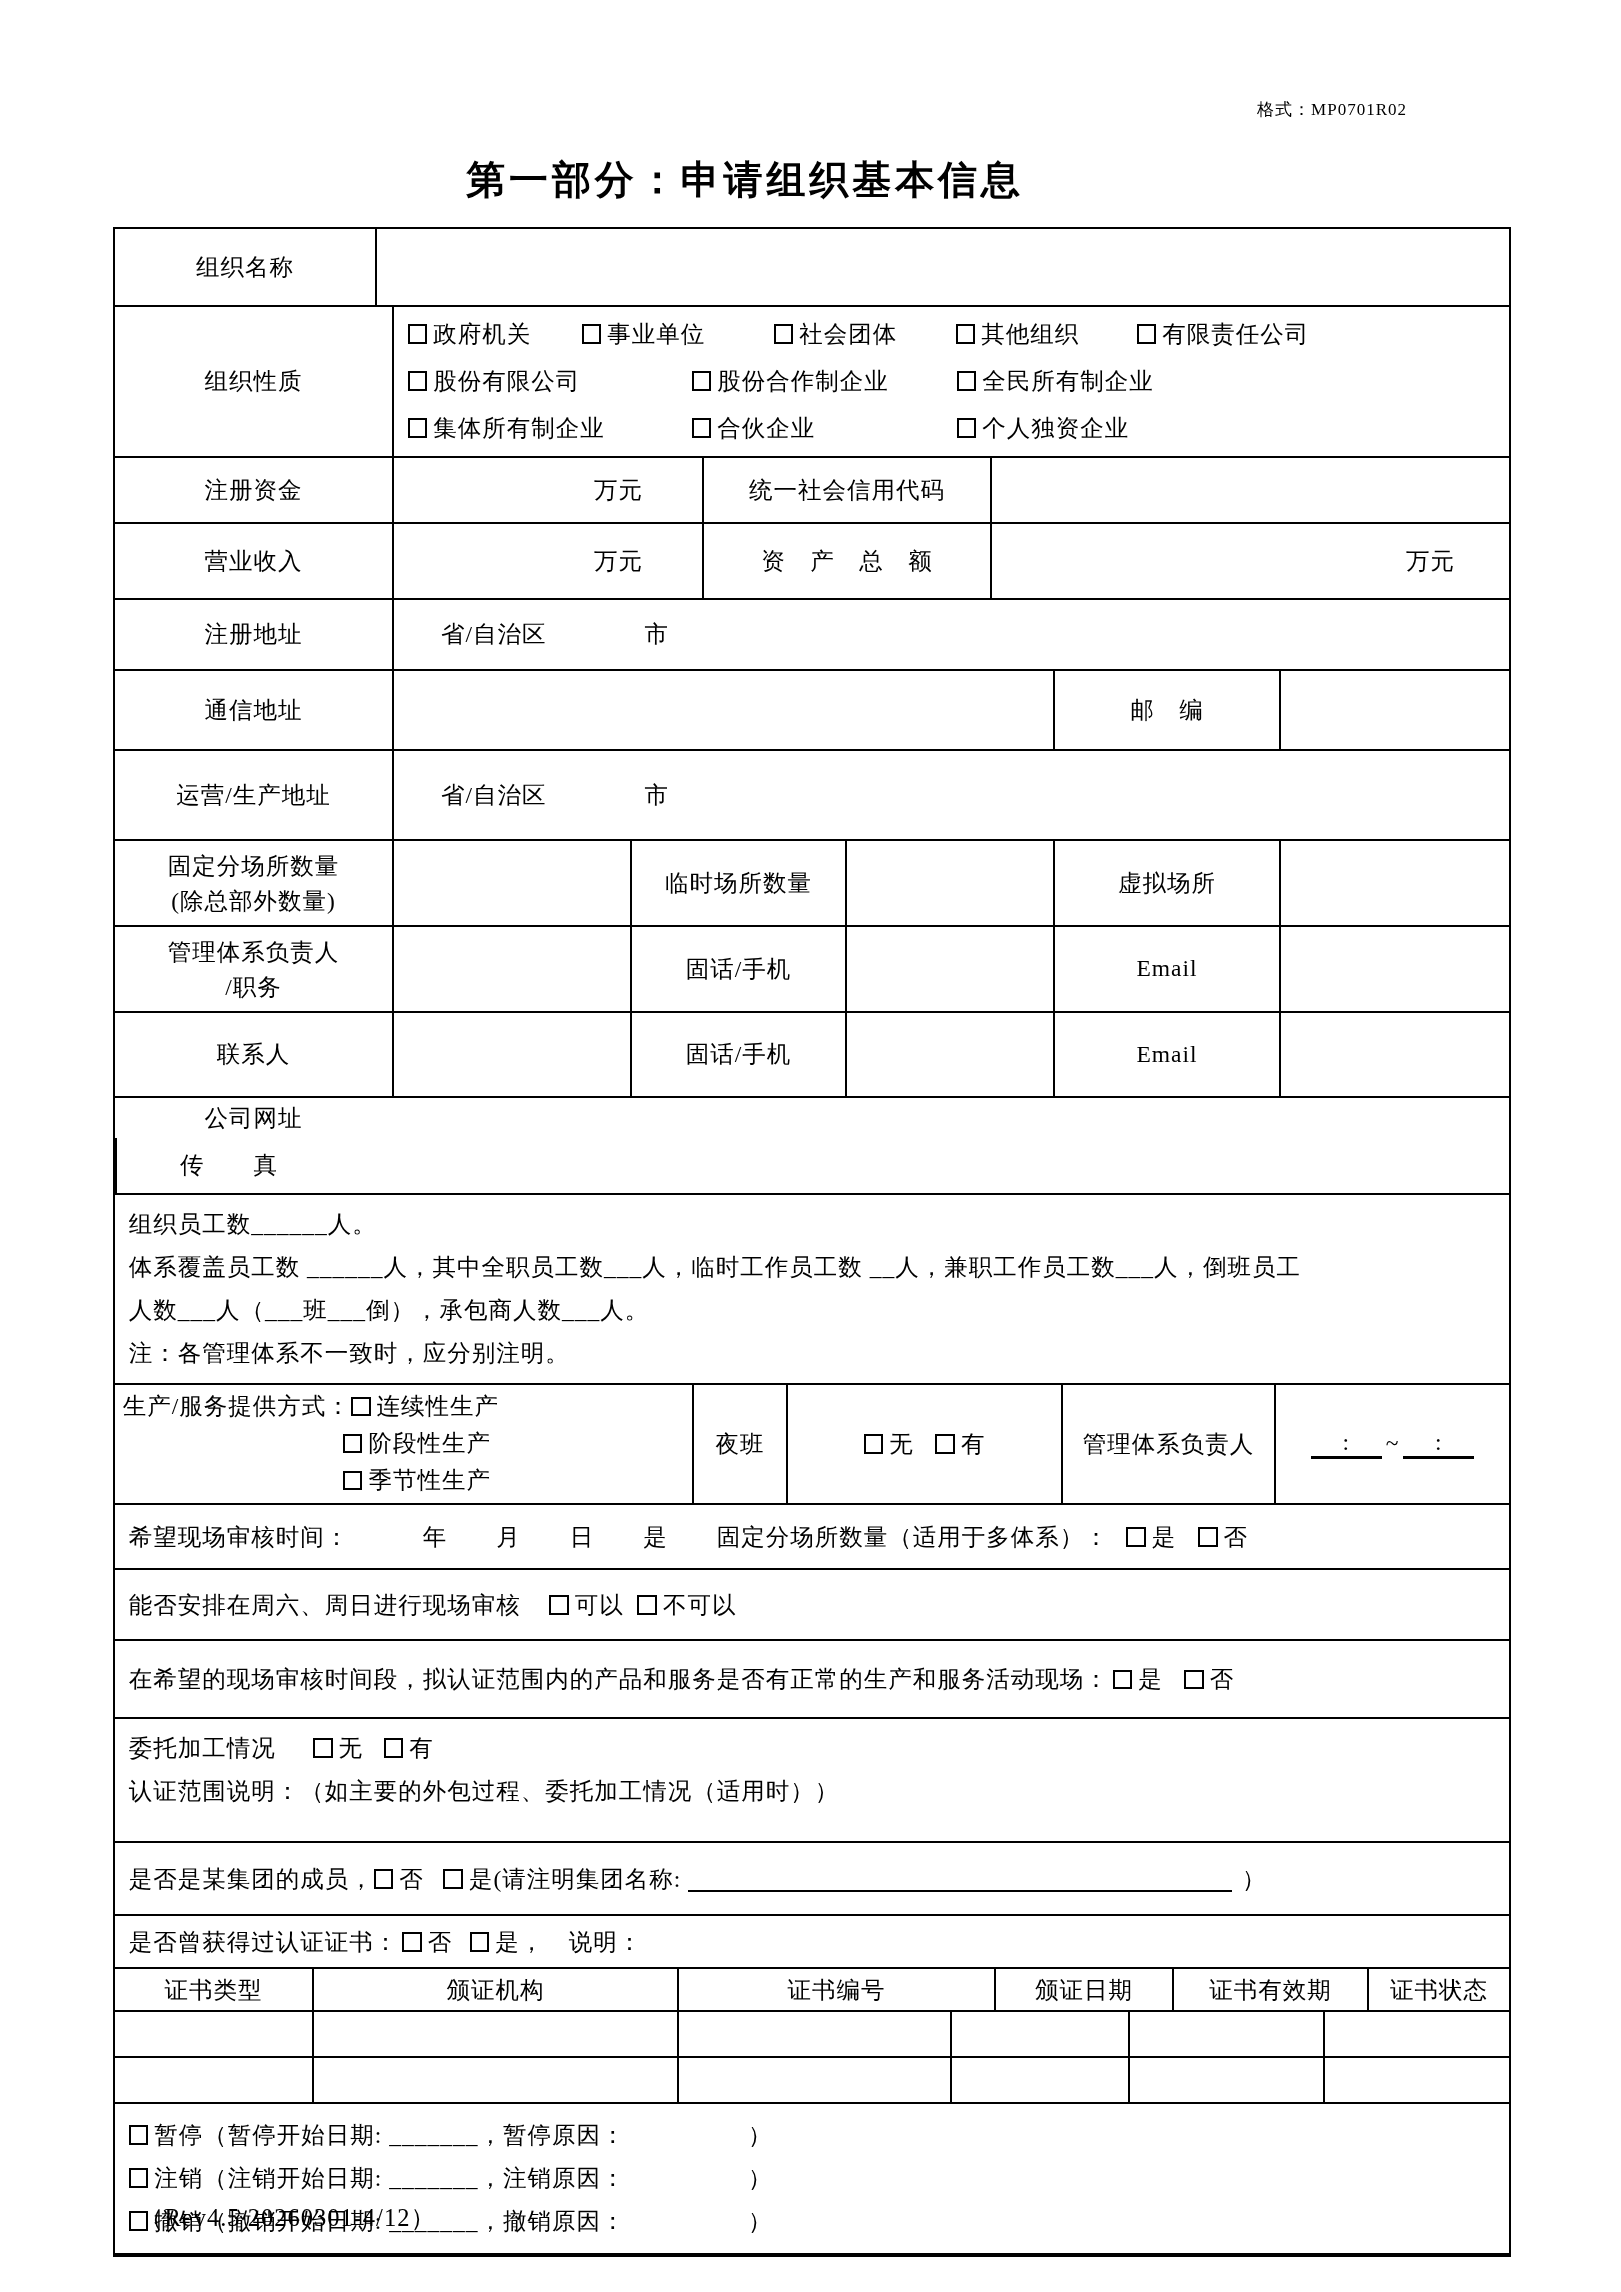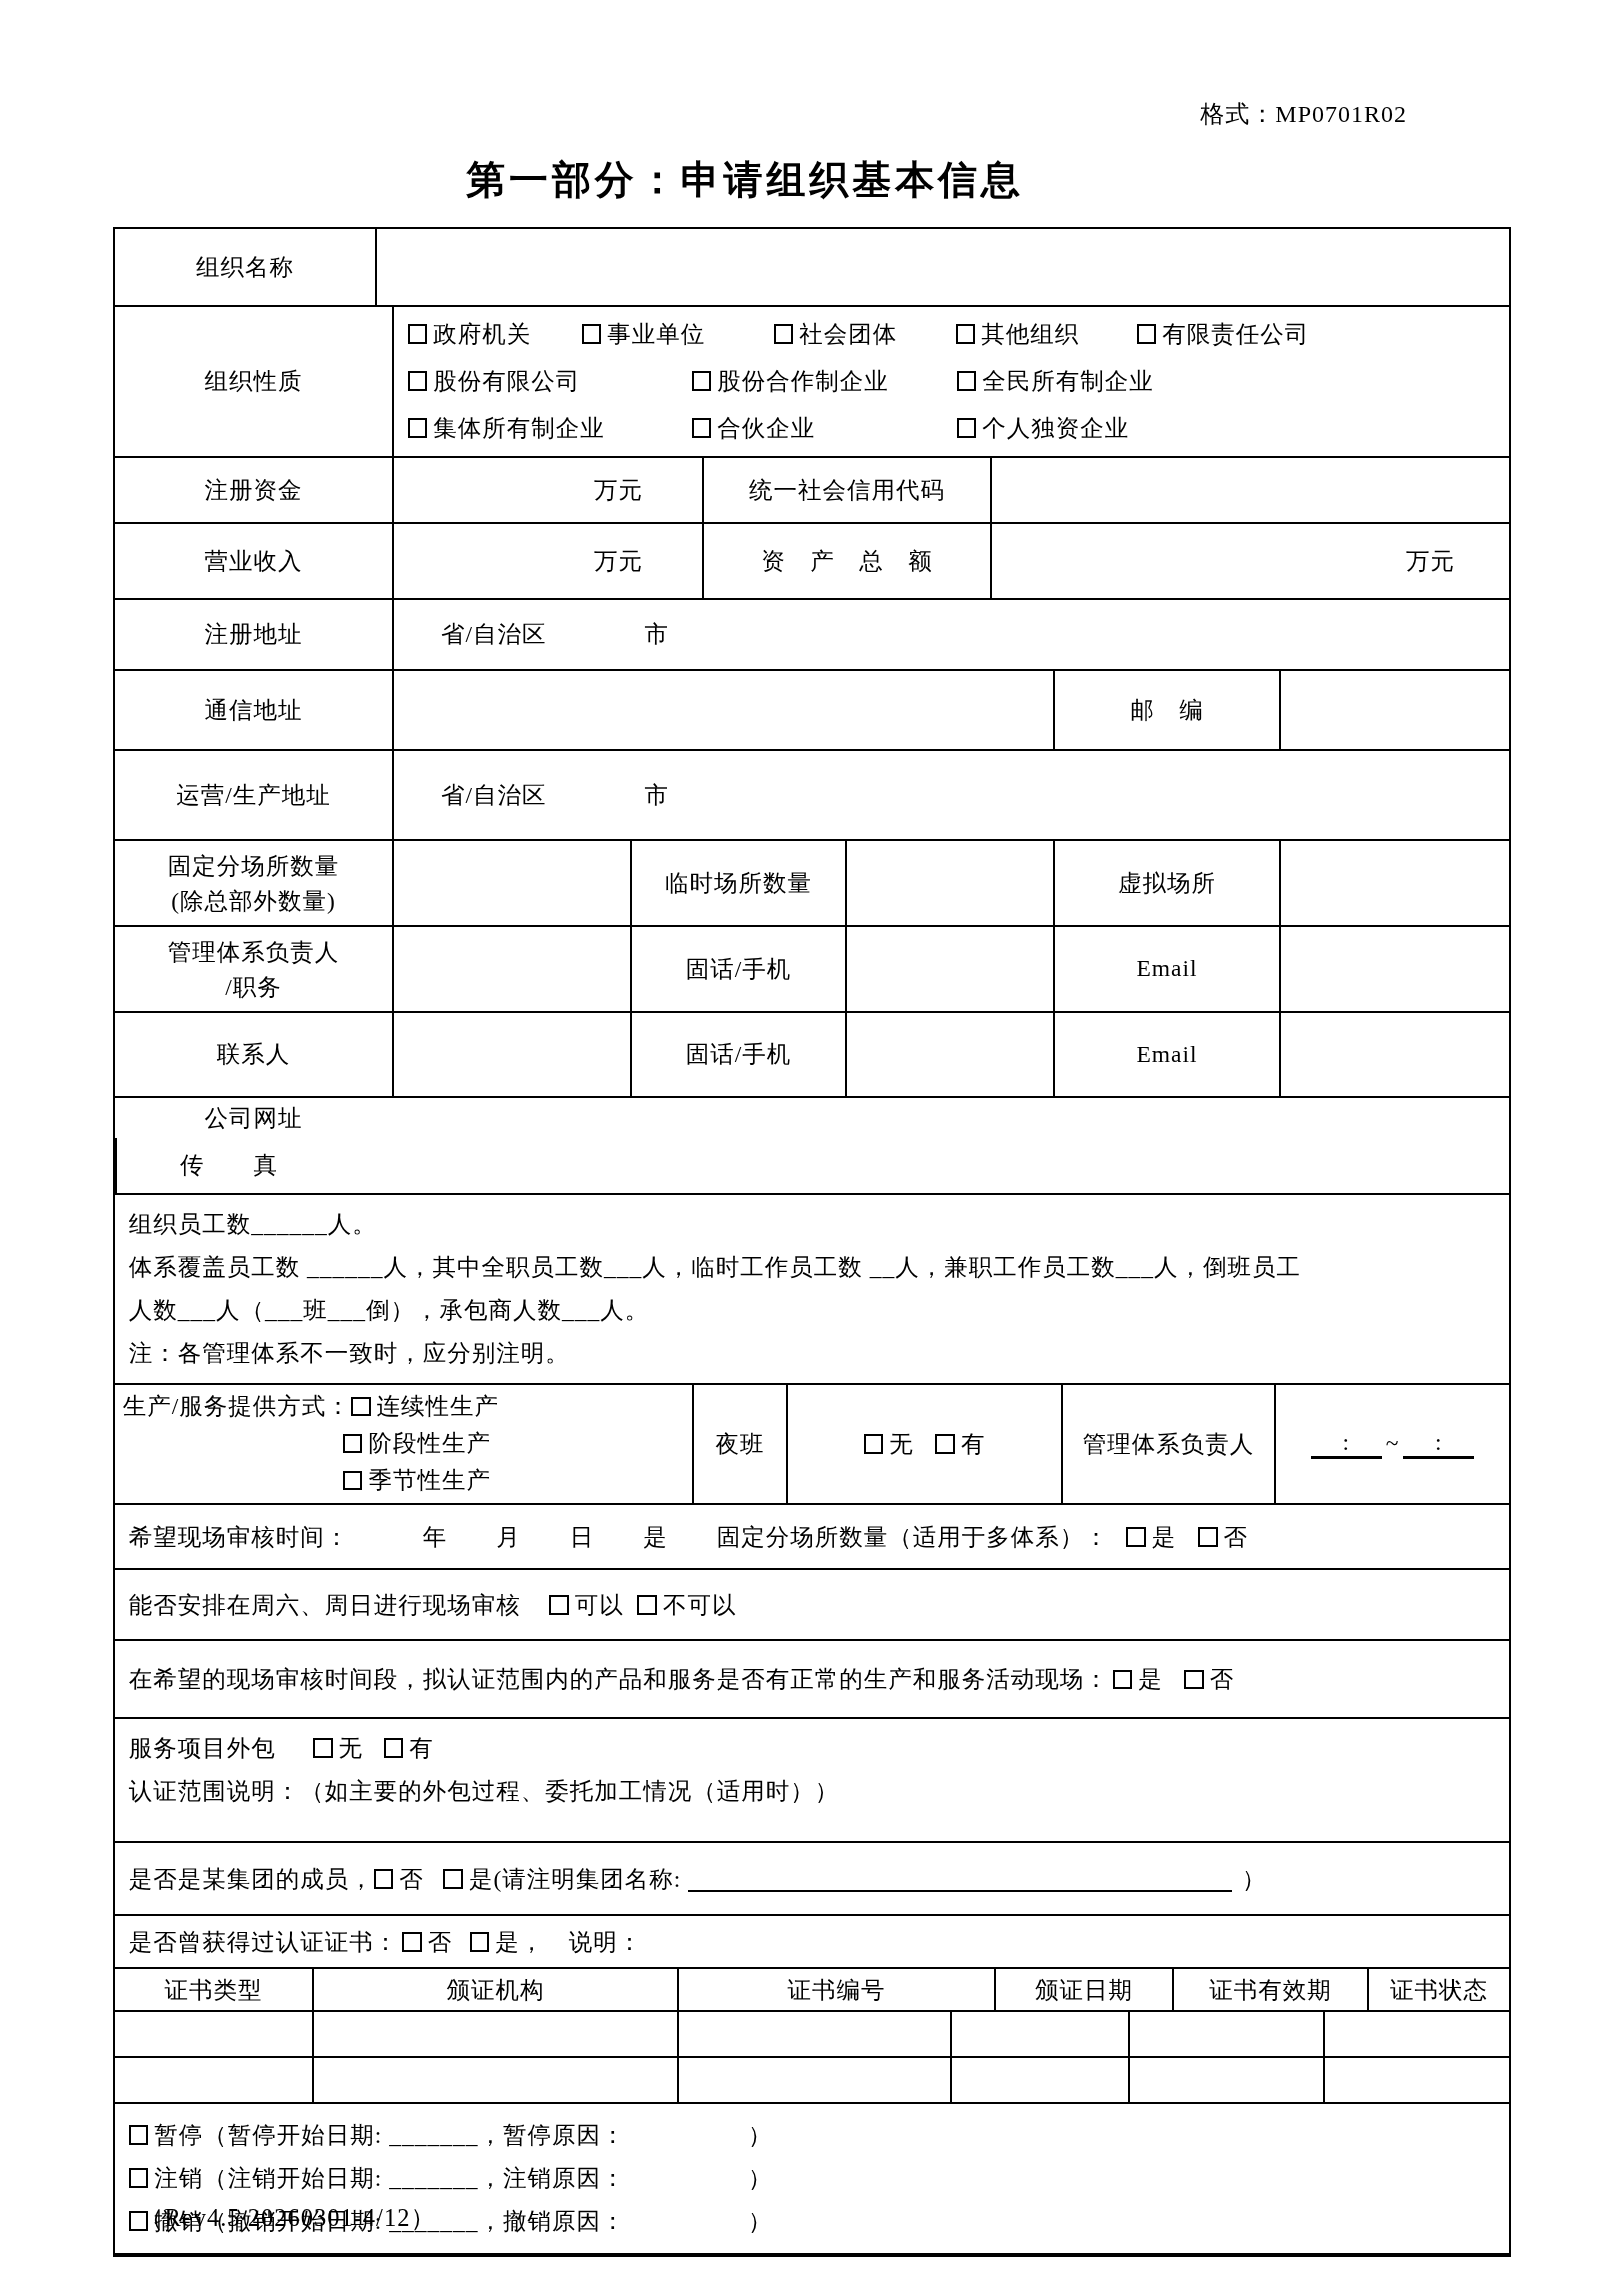--- a/index.html
+++ b/index.html
@@ -8,21 +8,21 @@
     width:1621px;height:2293px;
     background:#ffffff;
     color:#000;
     font-family:"Liberation Serif","DejaVu Serif",serif;
     font-size:23.5px;
     letter-spacing:1px;
     overflow:hidden;
   }
   .format-code{
     position:absolute;top:98px;right:214px;
-    font-size:24px;
+    font-size:17px;
   }
   .page-title{
     position:absolute;top:153px;left:113px;width:1264px;
     text-align:center;font-size:39px;font-weight:bold;letter-spacing:3.9px;
   }
   .form-table{
     position:absolute;top:227px;left:113px;width:1394px;
     border:2.9px solid #000;border-bottom-width:4.9px;
   }
   .tr{display:flex;align-items:stretch;border-top:2.9px solid #000;}
@@ -233,21 +233,21 @@
       <div class="td fx lft" style="padding-left:13.7px;">
         <span class="pre">在希望的现场审核时间段，拟认证范围内的产品和服务是否有正常的生产和服务活动现场：</span>
         <span class="opt" style="margin-left:3.9px;"><span class="cb"></span><span>是</span></span>
         <span class="opt"><span class="cb"></span><span>否</span></span>
       </div>
     </div>
 
     <div class="tr" style="min-height:122px;">
       <div class="td fx block" style="padding:7.8px 13.7px;">
         <div class="ln">
-          <span class="pre">服务项目外包　</span>
+          <span class="pre">委托加工情况　</span>
           <span class="opt" style="margin-left:5.9px;"><span class="cb"></span><span>无</span></span>
           <span class="opt" style="margin-left:13.7px;"><span class="cb"></span><span>有</span></span>
         </div>
         <div class="ln pre">认证范围说明：（如主要的外包过程、委托加工情况（适用时））</div>
       </div>
     </div>
 
     <div class="tr" style="min-height:71px;">
       <div class="td fx lft" style="padding-left:13.7px;">
         <span class="pre">是否是某集团的成员，</span>

